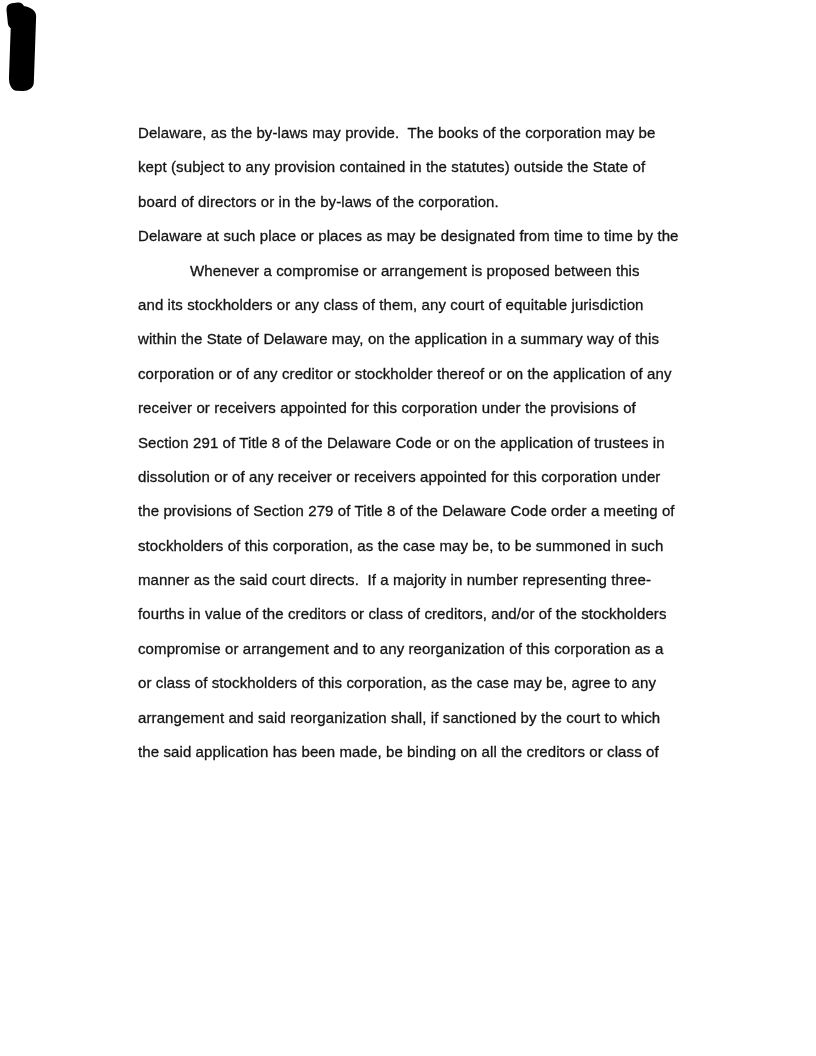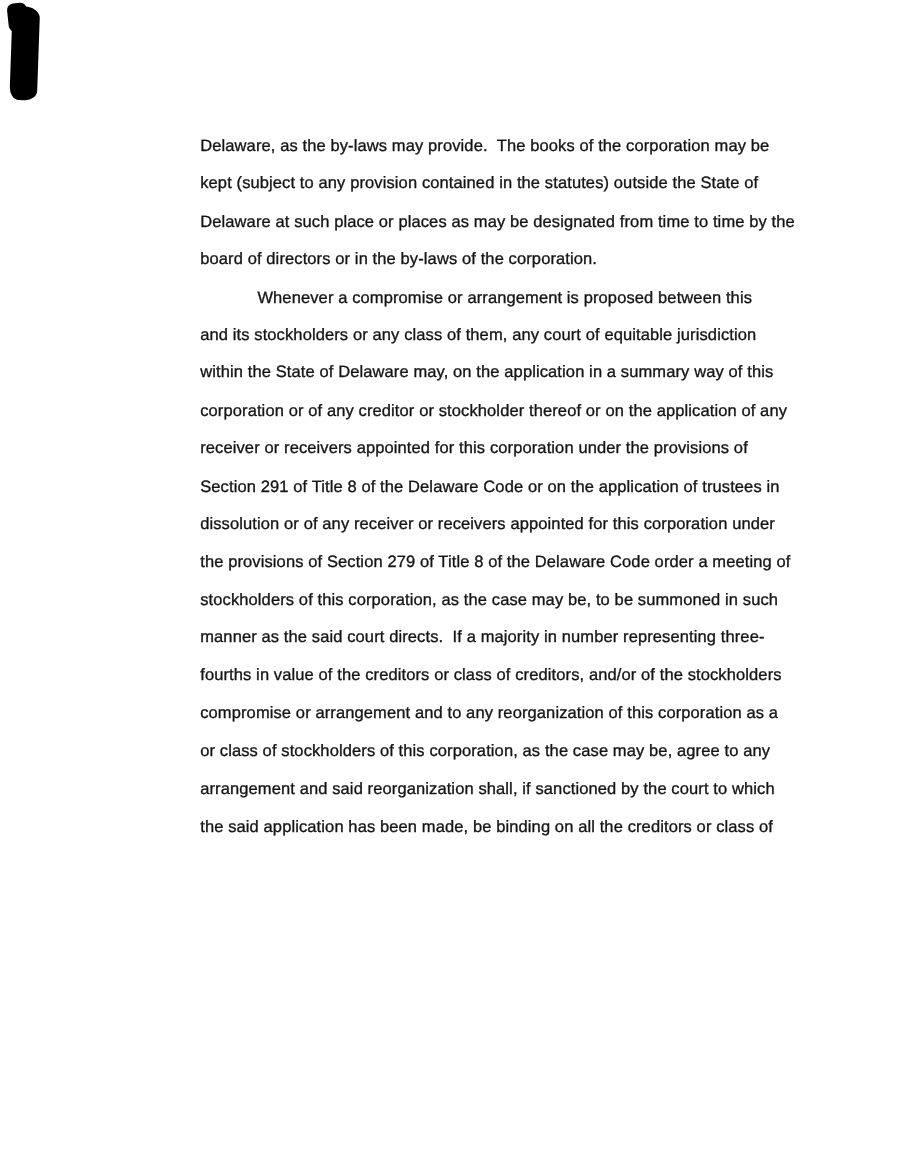--- a/index.html
+++ b/index.html
@@ -43,38 +43,37 @@
     width: 600px;
     font-size: 15px;
     line-height: 34.4px;
     color: #141414;
     -webkit-text-stroke: 0.3px #141414;
     letter-spacing: 0.1px;
   }
   .line {
     white-space: pre;
     height: 34.4px;
-    margin-left: 44px;
   }
   .line.indent {
     padding-left: 52px;
   }
 </style>
 </head>
 <body>
 
 <div class="page">
 
   <div class="scan-artifact"></div>
 
   <div class="text-block">
     <div class="line">Delaware, as the by-laws may provide.  The books of the corporation may be</div>
     <div class="line">kept (subject to any provision contained in the statutes) outside the State of</div>
+    <div class="line">board of directors or in the by-laws of the corporation.</div>
     <div class="line">Delaware at such place or places as may be designated from time to time by the</div>
-    <div class="line">board of directors or in the by-laws of the corporation.</div>
     <div class="line indent">Whenever a compromise or arrangement is proposed between this</div>
     <div class="line">and its stockholders or any class of them, any court of equitable jurisdiction</div>
     <div class="line">within the State of Delaware may, on the application in a summary way of this</div>
     <div class="line">corporation or of any creditor or stockholder thereof or on the application of any</div>
     <div class="line">receiver or receivers appointed for this corporation under the provisions of</div>
     <div class="line">Section 291 of Title 8 of the Delaware Code or on the application of trustees in</div>
     <div class="line">dissolution or of any receiver or receivers appointed for this corporation under</div>
     <div class="line">the provisions of Section 279 of Title 8 of the Delaware Code order a meeting of</div>
     <div class="line">stockholders of this corporation, as the case may be, to be summoned in such</div>
     <div class="line">manner as the said court directs.  If a majority in number representing three-</div>

